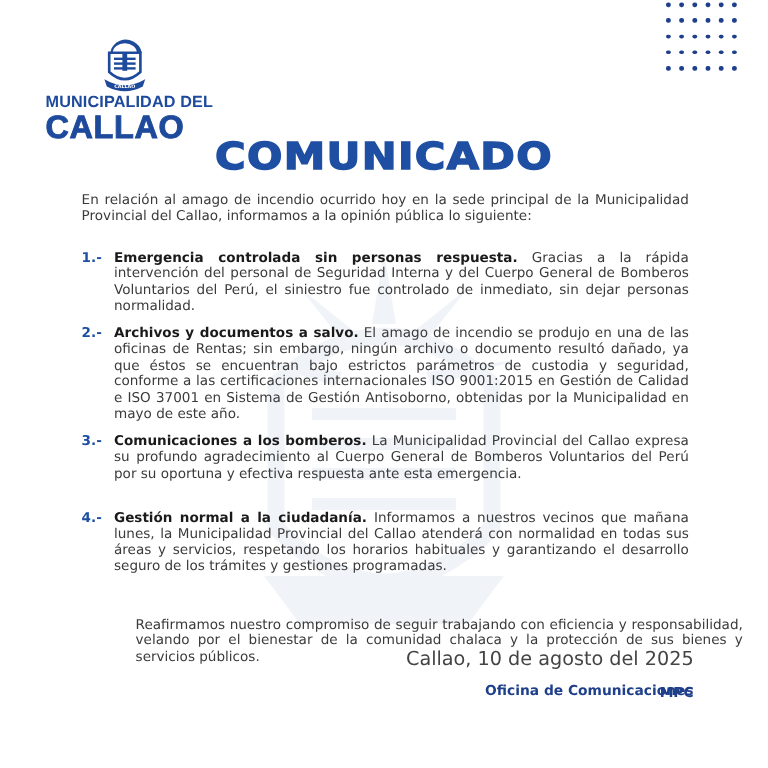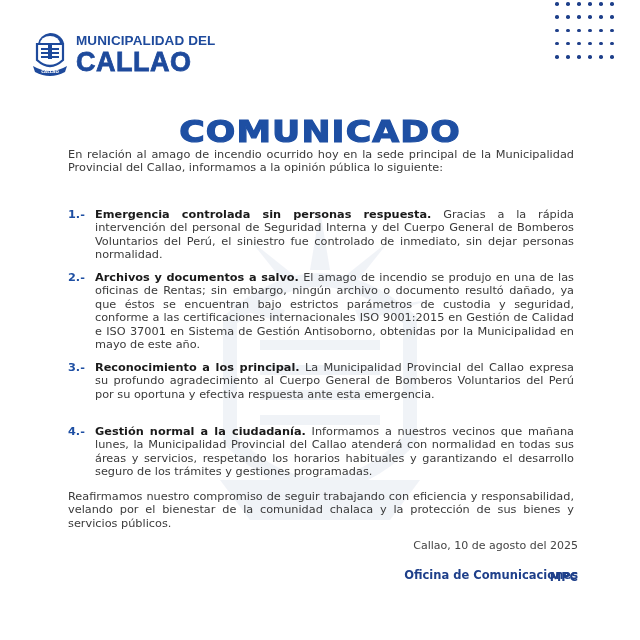--- a/index.html
+++ b/index.html
@@ -9,38 +9,38 @@
   }
   .watermark {
     position: absolute; left: 190px; top: 200px; width: 260px; height: 340px;
     opacity: 0.06; pointer-events: none;
   }
   .dots {
     position: absolute; left: 551px; top: -2px; width: 70px; height: 66px;
     display: grid; grid-template-columns: repeat(6, 11px); grid-template-rows: repeat(5, 13.3px);
   }
   .dot { width: 3.5px; height: 3.5px; border-radius: 50%; background: #1e3f8a; margin: 4px; }
-  .logo { position: absolute; left: 31px; top: 32px; display: flex; align-items: center; }
+  .logo { position: absolute; left: 31px; top: 32px; display: flex; align-items: center; flex-direction: column; }
   .shield { width: 38px; height: 46px; }
   .logo-text { margin-left: 7px; line-height: 1; }
   .logo-l1 { font-family: "Liberation Sans", sans-serif; font-weight: 700; font-size: 13.5px; color: #1e4a9c; letter-spacing: 0.1px; }
   .logo-l2 { font-family: "Liberation Sans", sans-serif; font-weight: 900; font-size: 27px; color: #1e4a9c; letter-spacing: 0.5px; margin-top: 1px; -webkit-text-stroke: 0.8px #1e4a9c; }
   .title {
     position: absolute; left: 0; right: 0; top: 113px; text-align: center;
     font-family: "DejaVu Sans", sans-serif; font-weight: 900; font-size: 31px; color: #1e4fa3;
     letter-spacing: 1px; -webkit-text-stroke: 1.2px #1e4fa3; transform: scaleX(1.12);
   }
   .content { position: absolute; left: 68px; width: 506px; font-size: 11.3px; line-height: 13.4px; color: #3a3a3a; }
-  .intro { top: 148px; text-align: justify; text-align-last: left; }
+  .intro { top: 160px; text-align: justify; text-align-last: left; }
   .item { position: absolute; left: 68px; width: 506px; display: flex; font-size: 11.3px; line-height: 13.4px; color: #3a3a3a; }
   .num { width: 27px; flex: none; font-weight: 700; color: #1e4fa3; }
   .itext { flex: 1; text-align: justify; }
   .itext b { color: #1a1a1a; font-weight: 700; }
-  .closing { top: 490px; text-align: justify; }
-  .date { position: absolute; right: 62px; top: 539px; font-size: 11px; color: #444444; }
+  .closing { top: 514px; text-align: justify; margin-left: 45px; }
+  .date { position: absolute; right: 62px; top: 539px; font-size: 16px; color: #444444; }
   .sig1 { position: absolute; right: 62px; top: 568px; font-size: 11.5px; font-weight: 700; color: #1e3f8a; }
   .sig2 { position: absolute; right: 62px; top: 570px; font-size: 11.5px; font-weight: 700; color: #1e3f8a; }
 </style>
 </head>
 <body>
 
 <svg class="watermark" viewBox="0 0 260 340">
   <g fill="#1e3f8a">
     <path d="M130 10 L140 70 L120 70 Z"></path>
     <path d="M60 40 L110 80 L100 90 Z"></path>
@@ -116,21 +116,21 @@
   <span class="itext"><b>Emergencia controlada sin personas respuesta.</b><span> Gracias a la rápida intervención del personal de Seguridad Interna y del Cuerpo General de Bomberos Voluntarios del Perú, el siniestro fue controlado de inmediato, sin dejar personas normalidad.</span></span>
 </div>
 
 <div class="item" style="top:271px">
   <span class="num">2.-</span>
   <span class="itext"><b>Archivos y documentos a salvo.</b><span> El amago de incendio se produjo en una de las oficinas de Rentas; sin embargo, ningún archivo o documento resultó dañado, ya que éstos se encuentran bajo estrictos parámetros de custodia y seguridad, conforme a las certificaciones internacionales ISO 9001:2015 en Gestión de Calidad e ISO 37001 en Sistema de Gestión Antisoborno, obtenidas por la Municipalidad en mayo de este año.</span></span>
 </div>
 
 <div class="item" style="top:361px">
   <span class="num">3.-</span>
-  <span class="itext"><b>Reconocimiento a los principal.</b><span> La Municipalidad Provincial del Callao expresa su profundo agradecimiento al Cuerpo General de Bomberos Voluntarios del Perú por su oportuna y efectiva respuesta ante esta emergencia.</span></span>
+  <span class="itext"><b>Comunicaciones a los bomberos.</b><span> La Municipalidad Provincial del Callao expresa su profundo agradecimiento al Cuerpo General de Bomberos Voluntarios del Perú por su oportuna y efectiva respuesta ante esta emergencia.</span></span>
 </div>
 
 <div class="item" style="top:425px">
   <span class="num">4.-</span>
   <span class="itext"><b>Gestión normal a la ciudadanía.</b><span> Informamos a nuestros vecinos que mañana lunes, la Municipalidad Provincial del Callao atenderá con normalidad en todas sus áreas y servicios, respetando los horarios habituales y garantizando el desarrollo seguro de los trámites y gestiones programadas.</span></span>
 </div>
 
 <div class="content closing">Reafirmamos nuestro compromiso de seguir trabajando con eficiencia y responsabilidad, velando por el bienestar de la comunidad chalaca y la protección de sus bienes y servicios públicos.</div>
 
 <div class="date">Callao, 10 de agosto del 2025</div>

